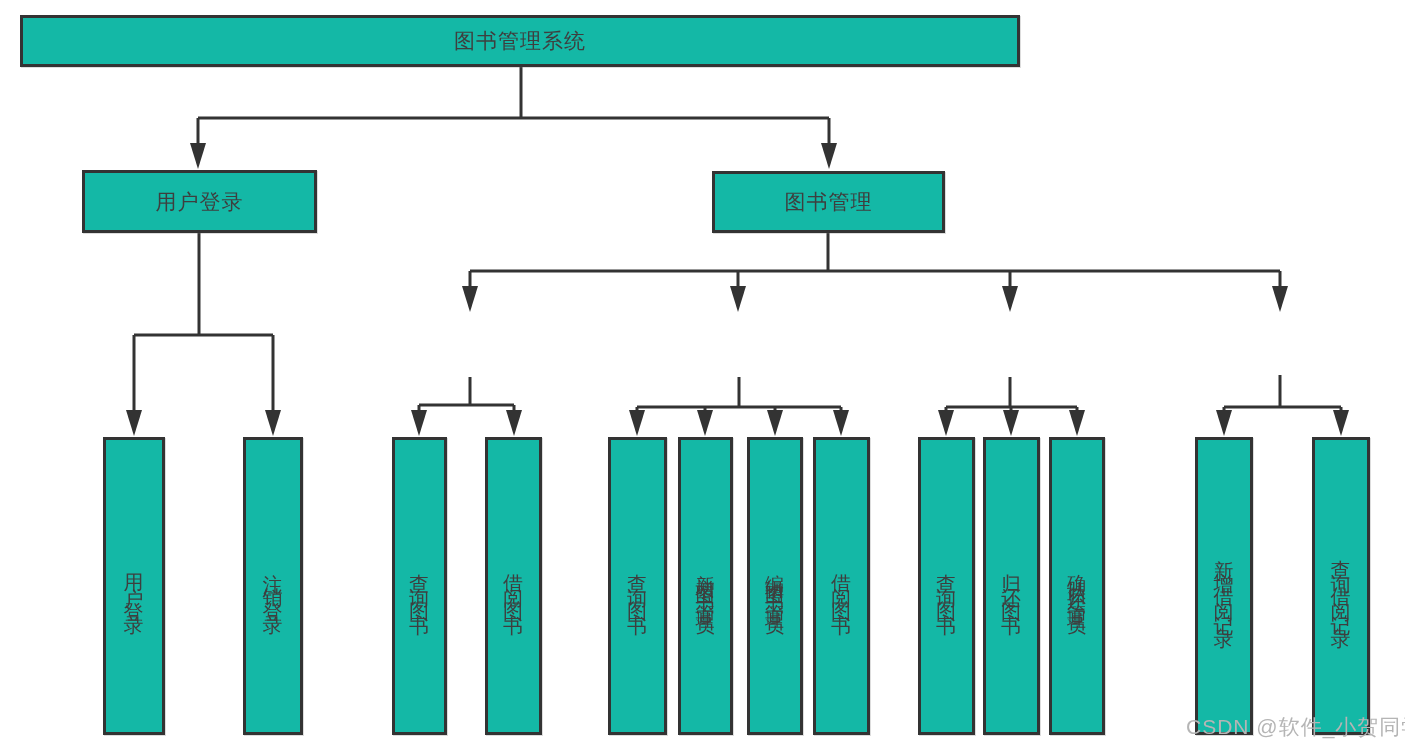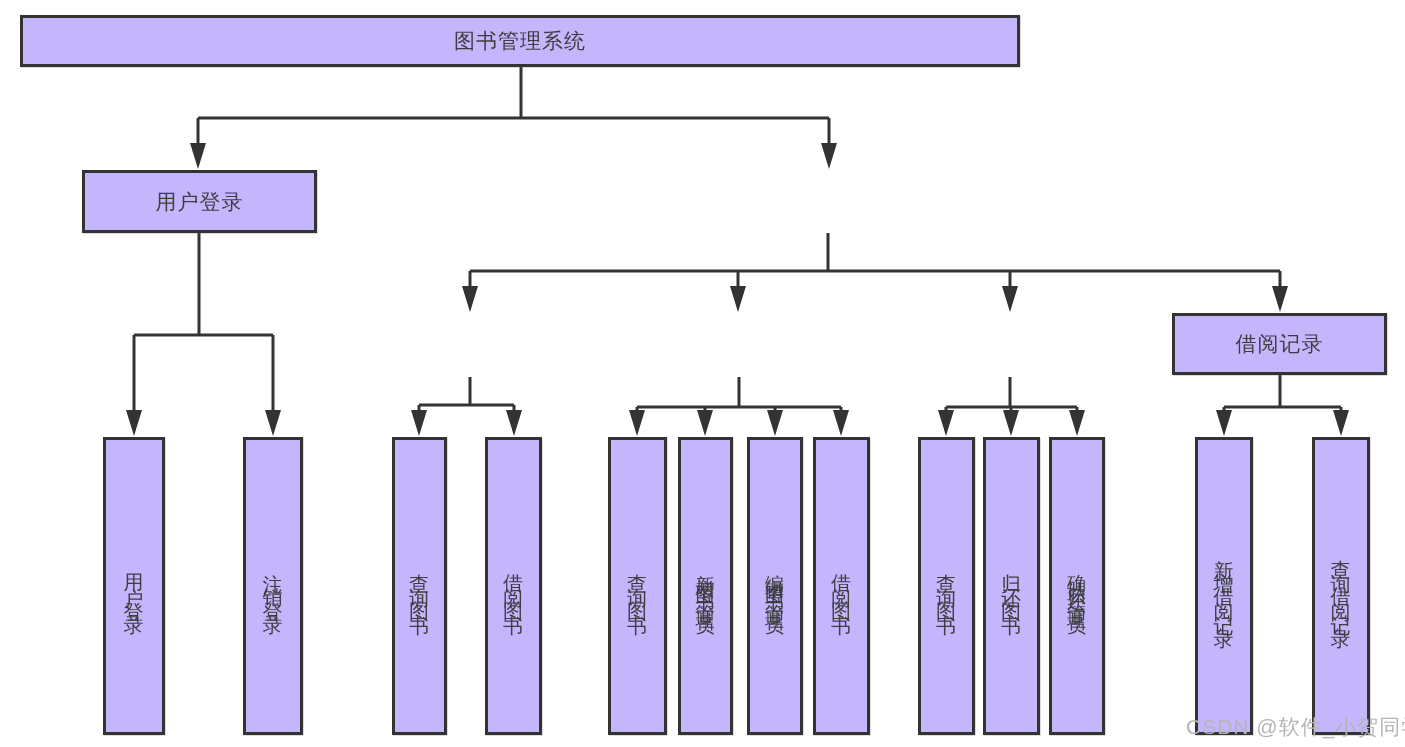--- a/index.html
+++ b/index.html
@@ -16,21 +16,21 @@
     color:var(--text);
     overflow:hidden;
   }
   svg.wires{position:absolute;left:0;top:0;z-index:1;}
   .cl{stroke:var(--line);stroke-width:3;fill:none;}
   .ar{fill:var(--line);stroke:none;}
   .box{
     position:absolute;
     box-sizing:border-box;
     border:3px solid var(--line);
-    background:#c4b5fd;
+    background:#14b8a6;
     display:flex;align-items:center;justify-content:center;
     z-index:2;
     box-shadow:1px 1px 0 rgba(120,120,120,.25);
   }
   .box .hlabel{
     font-size:21px;
     letter-spacing:1px;
     color:var(--text);
     white-space:nowrap;
   }
@@ -127,24 +127,24 @@
     <polygon class="ar" points="1341,436 1333,410 1349,410"></polygon>
   </svg>
 
   <div class="box" style="left:20px;top:15px;width:1000px;height:52px">
     <span class="hlabel">图书管理系统</span>
   </div>
 
   <div class="box" style="left:82px;top:170px;width:235px;height:63px">
     <span class="hlabel">用户登录</span>
   </div>
+  <div class="box" style="left:712px;top:171px;width:233px;height:62px">
+    <span class="hlabel">图书管理</span>
+  </div>
 
-  <div class="box" style="left:1172px;top:313px;width:215px;height:62px">
-    <span class="hlabel">借阅记录</span>
-  </div>
 
   <div class="box leaf" style="left:103px;width:62px">
     <span class="vtext">用户登录</span>
   </div>
   <div class="box leaf" style="left:243px;width:60px">
     <span class="vtext">注销登录</span>
   </div>
   <div class="box leaf" style="left:392px;width:55px">
     <span class="vtext">查询图书</span>
   </div>

